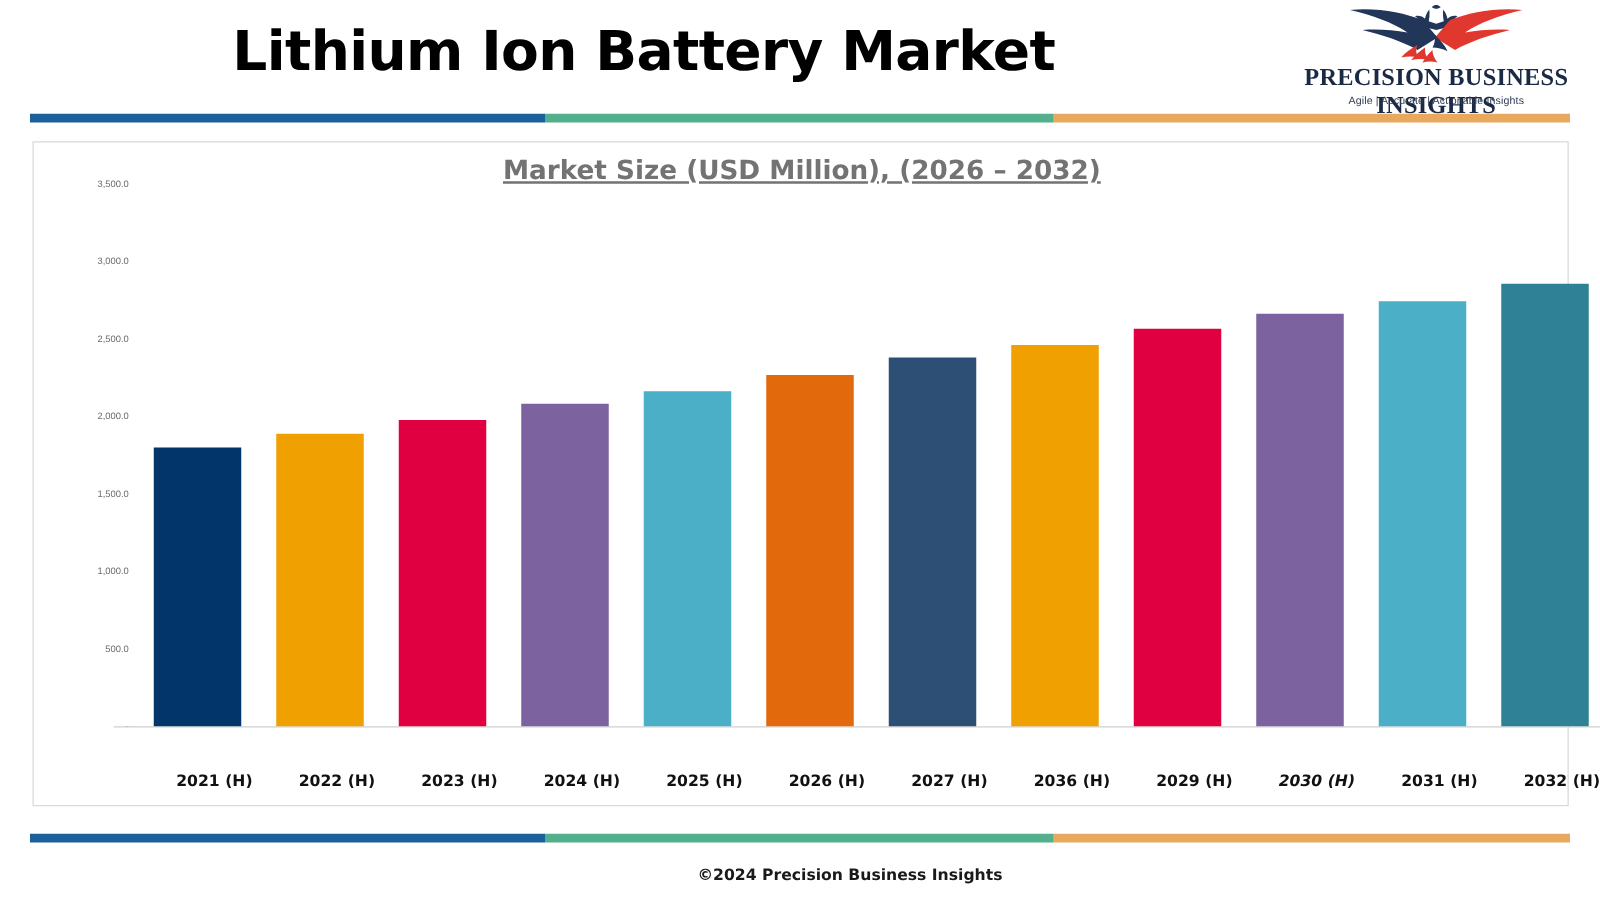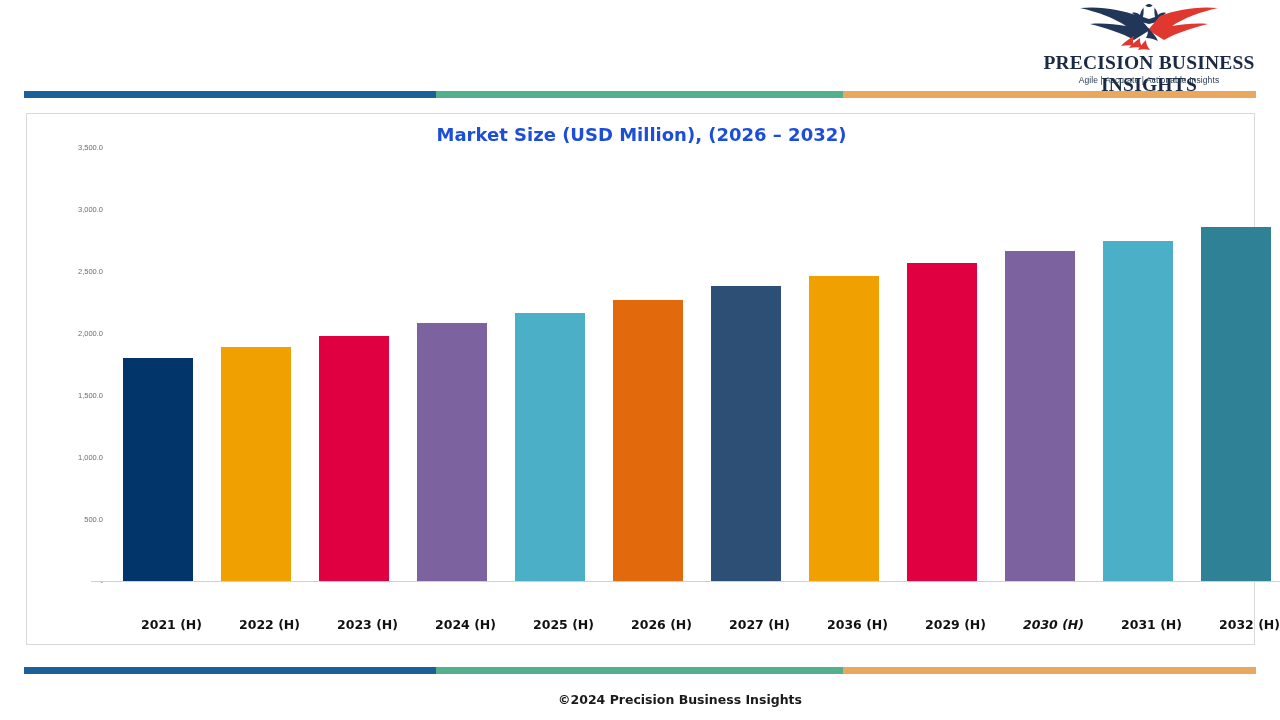--- a/index.html
+++ b/index.html
@@ -99,24 +99,25 @@
     width: 1229px; height: 532px;
     border: 1px solid #d9d9d9;
     background: #ffffff;
     box-sizing: border-box;
   }
   #chart-title {
     position: absolute;
     left: 0; top: 10px;
     width: 1229px;
     text-align: center;
-    font-size: 18px;
-    font-weight: 700;
-    color: #1d4ed8;
-    font-family: "DejaVu Sans", sans-serif;
+    font-size: 21px;
+    font-weight: 700;
+    color: #737373;
+    font-family: "DejaVu Sans", sans-serif;
+    text-decoration: underline;
   }
 
   
   #plot-area {
     position: absolute;
     left: 32px; top: 33px;
     width: 1194px; height: 435px;
   }
   #y-axis {
     position: absolute;
@@ -183,20 +184,21 @@
     font-weight: 700;
     color: #1a1a1a;
     font-family: "DejaVu Sans", sans-serif;
     margin-left: 40px;
   }
 </style>
 </head>
 <body>
 
 <div id="header">
+  <div id="page-title">Lithium Ion Battery Market</div>
 
   <div id="logo">
     <div id="logo-mark">
       <svg viewBox="0 0 150 52" width="150" height="52" aria-hidden="true">
         <path d="M74 4 C70 6 67 10 66 15 C64 13 61 12 58 13 C61 15 63 18 63 21 L75 24 L87 21 C87 18 89 15 92 13 C89 12 86 13 84 15 C83 10 80 6 76 4 Z" fill="#22365a"></path>
         <path d="M68 2 C70 7 70 12 69 17 L75 19 L81 17 C80 12 80 7 82 2 C79 6 77 7 75 7 C73 7 71 6 68 2 Z" fill="#ffffff"></path>
         <path d="M64 16 C48 10 28 6 6 8 C24 12 40 18 52 26 C40 24 28 23 16 24 C32 28 48 33 60 40 L76 30 Z" fill="#22365a"></path>
         <path d="M86 16 C102 10 122 6 144 8 C126 12 110 18 98 26 C110 24 122 23 134 24 C118 28 102 33 90 40 L74 30 Z" fill="#e0382f"></path>
         <path d="M60 36 C55 39 50 42 47 46 C52 45 57 45 61 46 C58 42 59 39 60 36 Z" fill="#e0382f"></path>
         <path d="M66 38 C62 41 58 44 55 48 C60 47 65 47 69 48 C66 44 66 41 66 38 Z" fill="#e0382f"></path>

